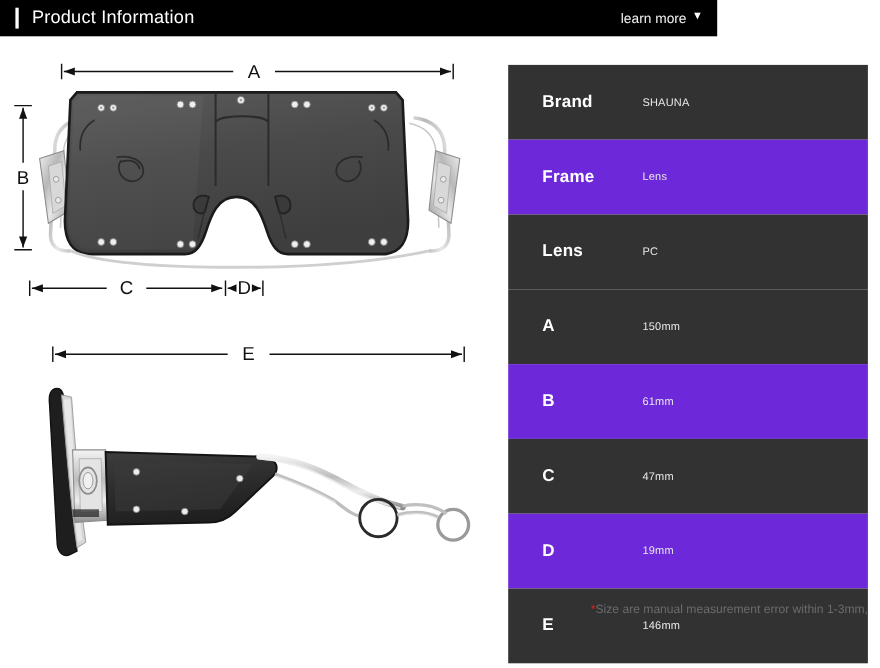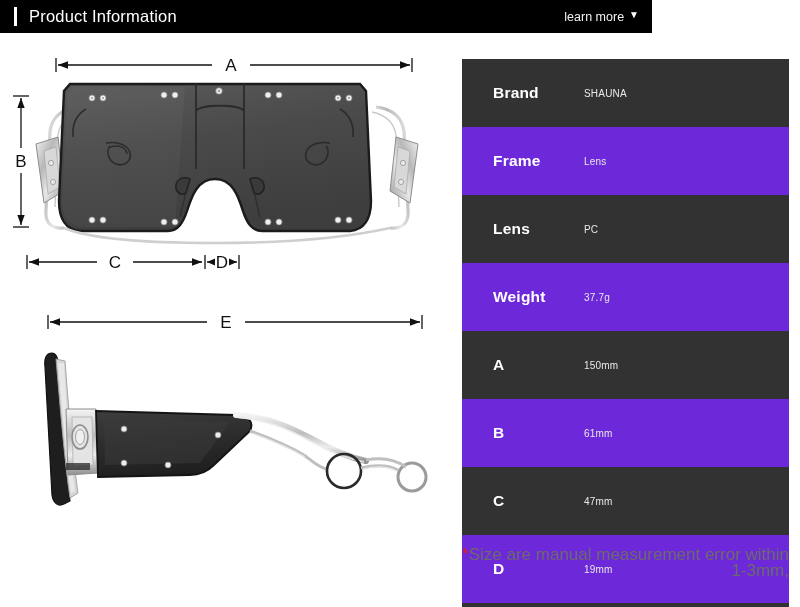--- a/index.html
+++ b/index.html
@@ -55,21 +55,21 @@
     color: #ffffff; font-size: 15.5px; font-weight: 700;
     letter-spacing: .2px;
   }
   .spec-val {
     color: #e8e8e8; font-size: 10px; font-weight: 400; letter-spacing: .2px;
   }
 
   
   .footnote {
     position: absolute; left: 462px; top: 547px; width: 327px;
-    text-align: right; color: #6b6b6b; font-size: 17px; line-height: 15.5px;
+    text-align: right; color: #6b6b6b; font-size: 11px; line-height: 15.5px;
   }
   .footnote .star { color: #e02020; }
   .footnote-l1, .footnote-l2 { display: block; }
 </style>
 </head>
 <body>
 
 <div id="page">
 
   <div class="header">
@@ -325,24 +325,20 @@
       <span class="spec-val">SHAUNA</span>
     </div>
     <div class="spec-row light">
       <span class="spec-key">Frame</span>
       <span class="spec-val">Lens</span>
     </div>
     <div class="spec-row dark">
       <span class="spec-key">Lens</span>
       <span class="spec-val">PC</span>
     </div>
-    <div class="spec-row light">
-      <span class="spec-key">Weight</span>
-      <span class="spec-val">37.7g</span>
-    </div>
     <div class="spec-row dark">
       <span class="spec-key">A</span>
       <span class="spec-val">150mm</span>
     </div>
     <div class="spec-row light">
       <span class="spec-key">B</span>
       <span class="spec-val">61mm</span>
     </div>
     <div class="spec-row dark">
       <span class="spec-key">C</span>

